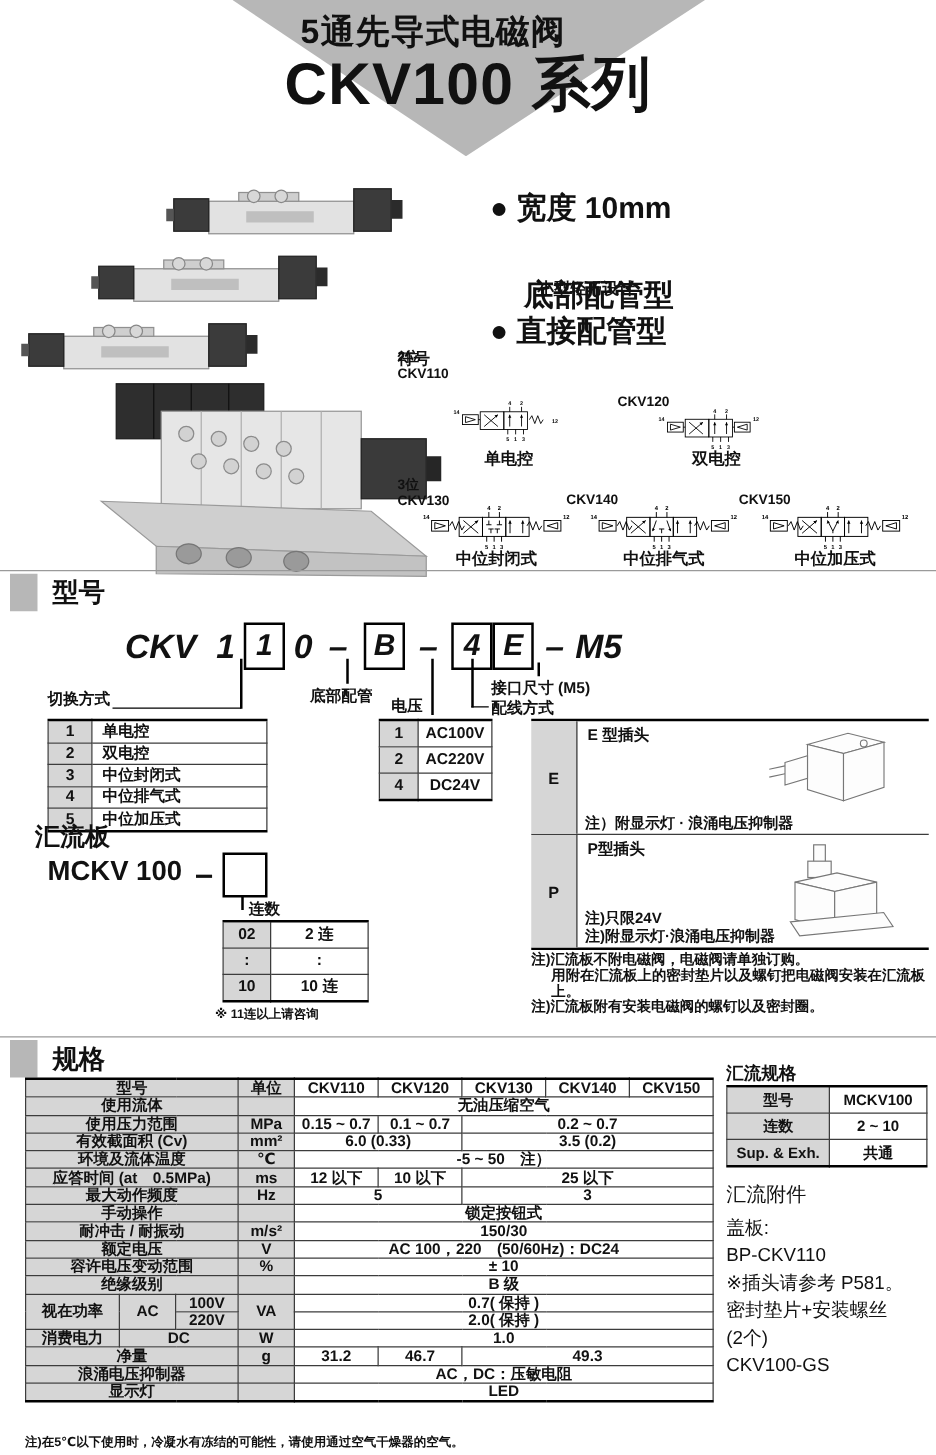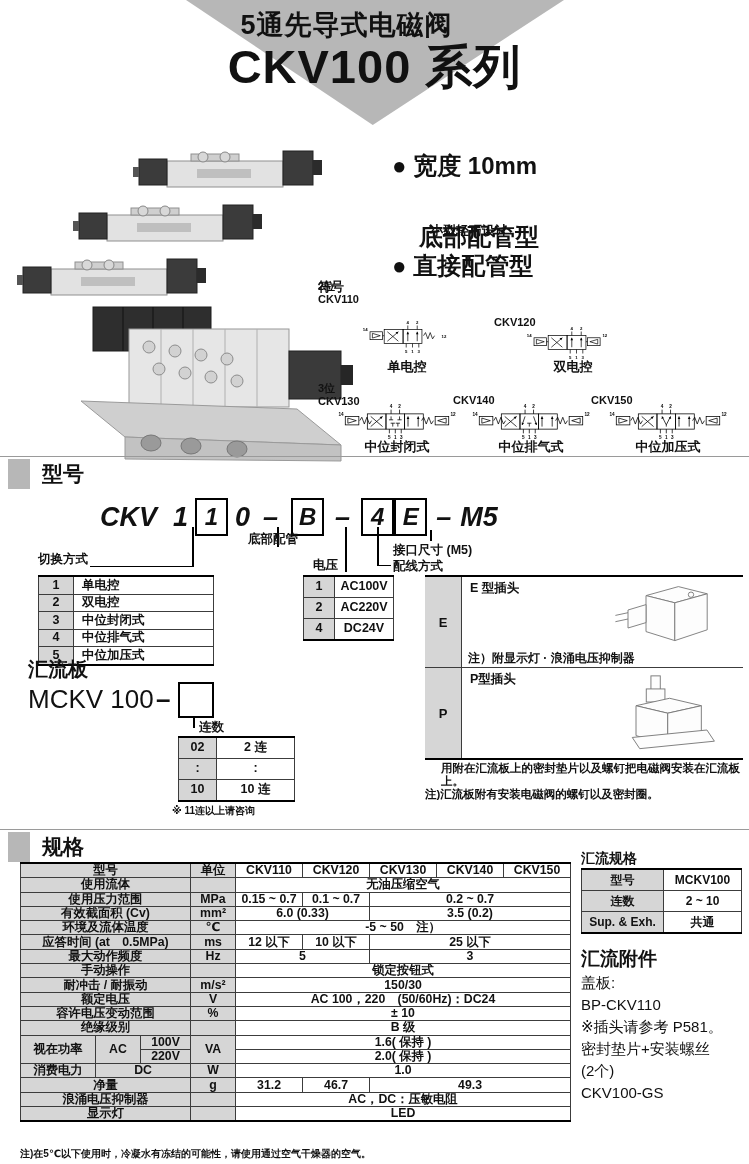--- a/index.html
+++ b/index.html
@@ -372,21 +372,21 @@
       <span class="mbox" style="margin-right: 0px;">4</span>
       <span class="mbox" style="margin-right: 9px;">E</span>
       <span class="mpart" style="margin-right: 9px;">–</span>
       <span class="mpart" style="margin-right: 16px;">M5</span>
     </div>
 
   <div class="abs cline" style="left:192px;top:527px;width:1.5px;height:40px"></div>
   <div class="abs cline" style="left:90px;top:565.5px;width:103px;height:1.5px"></div>
   <div class="abs lbl" style="left:38px;top:551px">切换方式</div>
   <div class="abs cline" style="left:277px;top:527px;width:1.5px;height:20px"></div>
-  <div class="abs lbl" style="left:248px;top:531px">底部配管</div>
+  <div class="abs lbl" style="left:248px;top:549px">底部配管</div>
   <div class="abs cline" style="left:345px;top:527px;width:1.5px;height:45px"></div>
   <div class="abs lbl" style="left:313px;top:557px">电压</div>
   <div class="abs cline" style="left:377px;top:527px;width:1.5px;height:39px"></div>
   <div class="abs cline" style="left:377px;top:564.5px;width:14px;height:1.5px"></div>
   <div class="abs cline" style="left:430px;top:530px;width:1.5px;height:11px"></div>
   <div class="abs lbl" style="left:393px;top:542px">接口尺寸 (M5)</div>
   <div class="abs lbl" style="left:393px;top:558px">配线方式</div>
 
   <table id="switch-table" class="abs tbl" style="left:38px;top:575px;width:175px">
     <colgroup>
@@ -464,31 +464,36 @@
         <svg class="plug" width="150" height="84" viewBox="0 0 160 90">
           <g stroke="#777" fill="#fdfdfd" stroke-width="1">
             <rect x="66" y="2" width="10" height="16"></rect>
             <rect x="61" y="16" width="20" height="14"></rect>
             <polygon points="50,34 86,26 120,34 84,42"></polygon>
             <polygon points="50,34 50,66 84,76 84,42"></polygon>
             <polygon points="84,42 120,34 120,66 84,76"></polygon>
             <polygon points="46,68 126,60 134,72 54,80"></polygon>
           </g>
         </svg>
+        <div class="wnotes">
+          <div>注)只限24V</div>
+          <div>注)附显示灯·浪涌电压抑制器</div>
+        </div>
       </div>
     </div>
   </div>
 
   <div class="abs modelnotes">
+    <div>注)汇流板不附电磁阀，电磁阀请单独订购。</div>
     <div class="ind">用附在汇流板上的密封垫片以及螺钉把电磁阀安装在汇流板上。</div>
     <div>注)汇流板附有安装电磁阀的螺钉以及密封圈。</div>
   </div>
 
   <div class="abs" style="left:28px;top:656px;font-size:20px;font-weight:bold">汇流板</div>
-  <div class="abs" style="left:28px;top:684px;font-size:26px;font-weight:normal">MCKV 100</div>
+  <div class="abs" style="left:38px;top:684px;font-size:22px;font-weight:bold">MCKV 100</div>
   <div class="abs" style="left:156px;top:684px;font-size:26px;font-weight:bold">–</div>
   <div class="abs mfbox" style="left:178px;top:682px"></div>
   <div class="abs cline" style="left:193px;top:716px;width:1.5px;height:12px"></div>
   <div class="abs lbl" style="left:199px;top:719px">连数</div>
   <table id="count-table" class="abs tbl" style="left:178px;top:736px;width:116px">
     <colgroup>
         <col style="width:38px">
         <col style="width:78px">
       </colgroup>
   <tbody>
@@ -593,21 +598,21 @@
         <tr>
           <td colspan="3" class="g">绝缘级别</td>
           <td class="g"></td>
           <td colspan="5">B 级</td>
         </tr>
         <tr>
           <td rowspan="2" class="g">视在功率</td>
           <td rowspan="2" class="g">AC</td>
           <td class="g">100V</td>
           <td rowspan="2" class="g">VA</td>
-          <td colspan="5">1.6( 保持 )</td>
+          <td colspan="5">0.7( 保持 )</td>
         </tr>
         <tr>
           <td class="g">220V</td>
           <td colspan="5">2.0( 保持 )</td>
         </tr>
         <tr>
           <td class="g">消费电力</td>
           <td colspan="2" class="g">DC</td>
           <td class="g">W</td>
           <td colspan="5">1.0</td>
@@ -648,21 +653,21 @@
           <td class="g">连数</td>
           <td>2 ~ 10</td>
         </tr>
         <tr>
           <td class="g">Sup. &amp; Exh.</td>
           <td>共通</td>
         </tr>
       </tbody>
     </table>
 
-  <div class="abs" style="left:581px;top:946px;font-size:19px;font-weight:bold">汇流附件</div>
+  <div class="abs" style="left:581px;top:946px;font-size:16px;font-weight:normal">汇流附件</div>
   <div class="abs" style="left:581px;top:972px">
     <div class="accline">盖板:</div>
     <div class="accline">BP-CKV110</div>
     <div class="accline">※插头请参考 P581。</div>
     <div class="accline">密封垫片+安装螺丝</div>
     <div class="accline">(2个)</div>
     <div class="accline">CKV100-GS</div>
   </div>
 
 </div>

